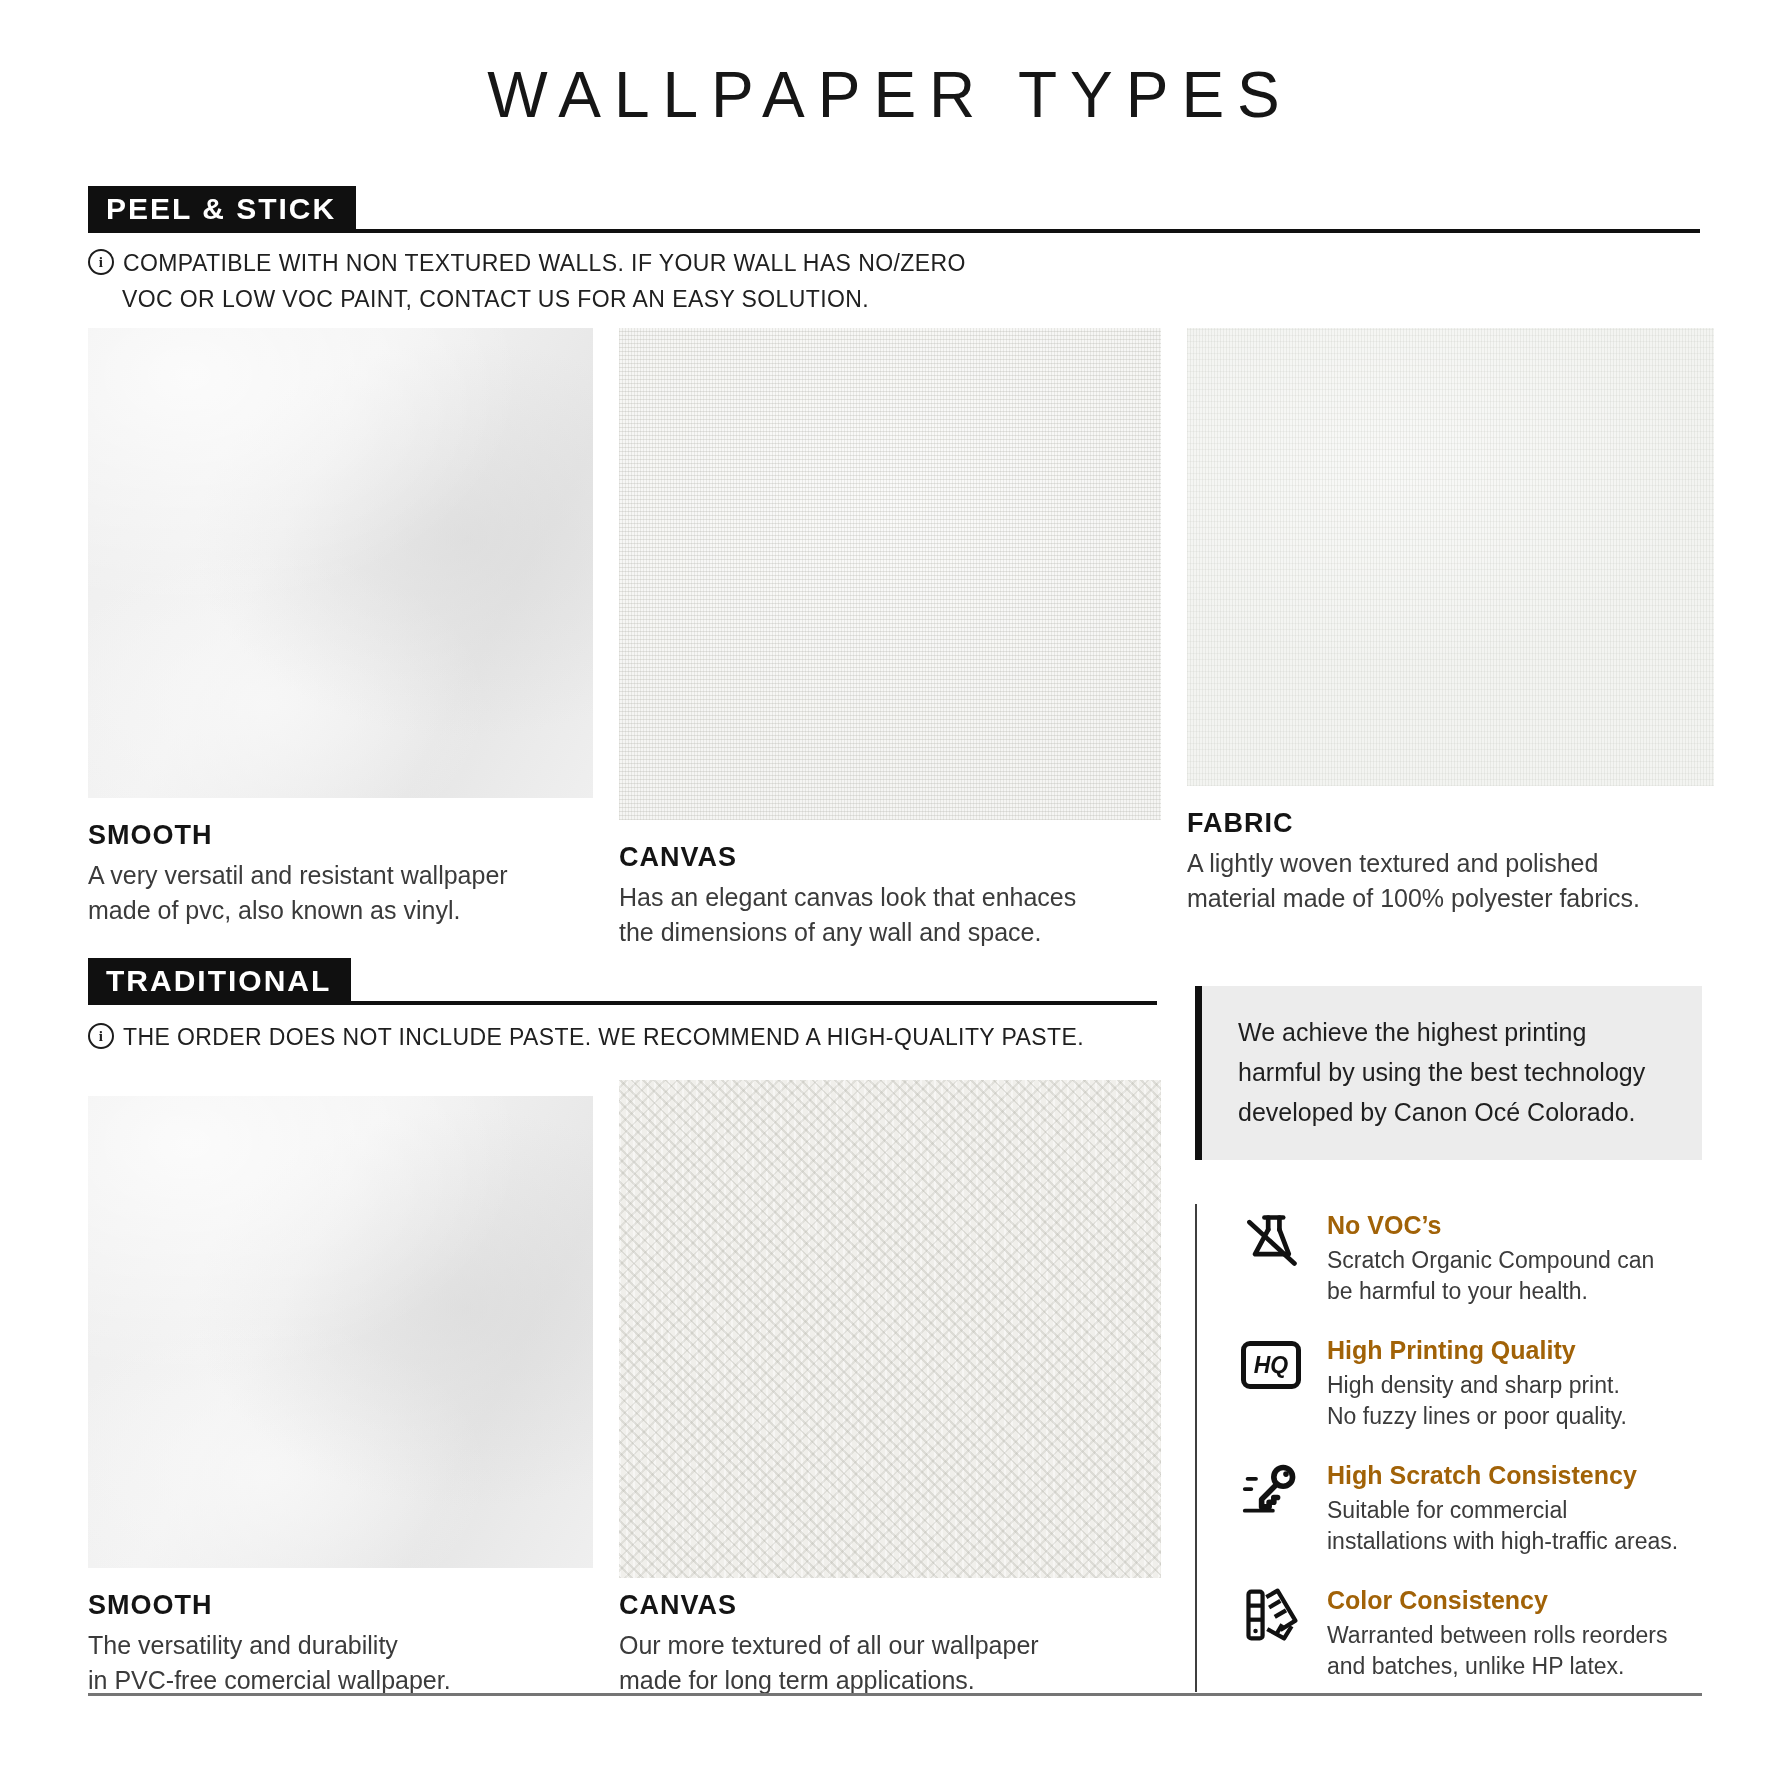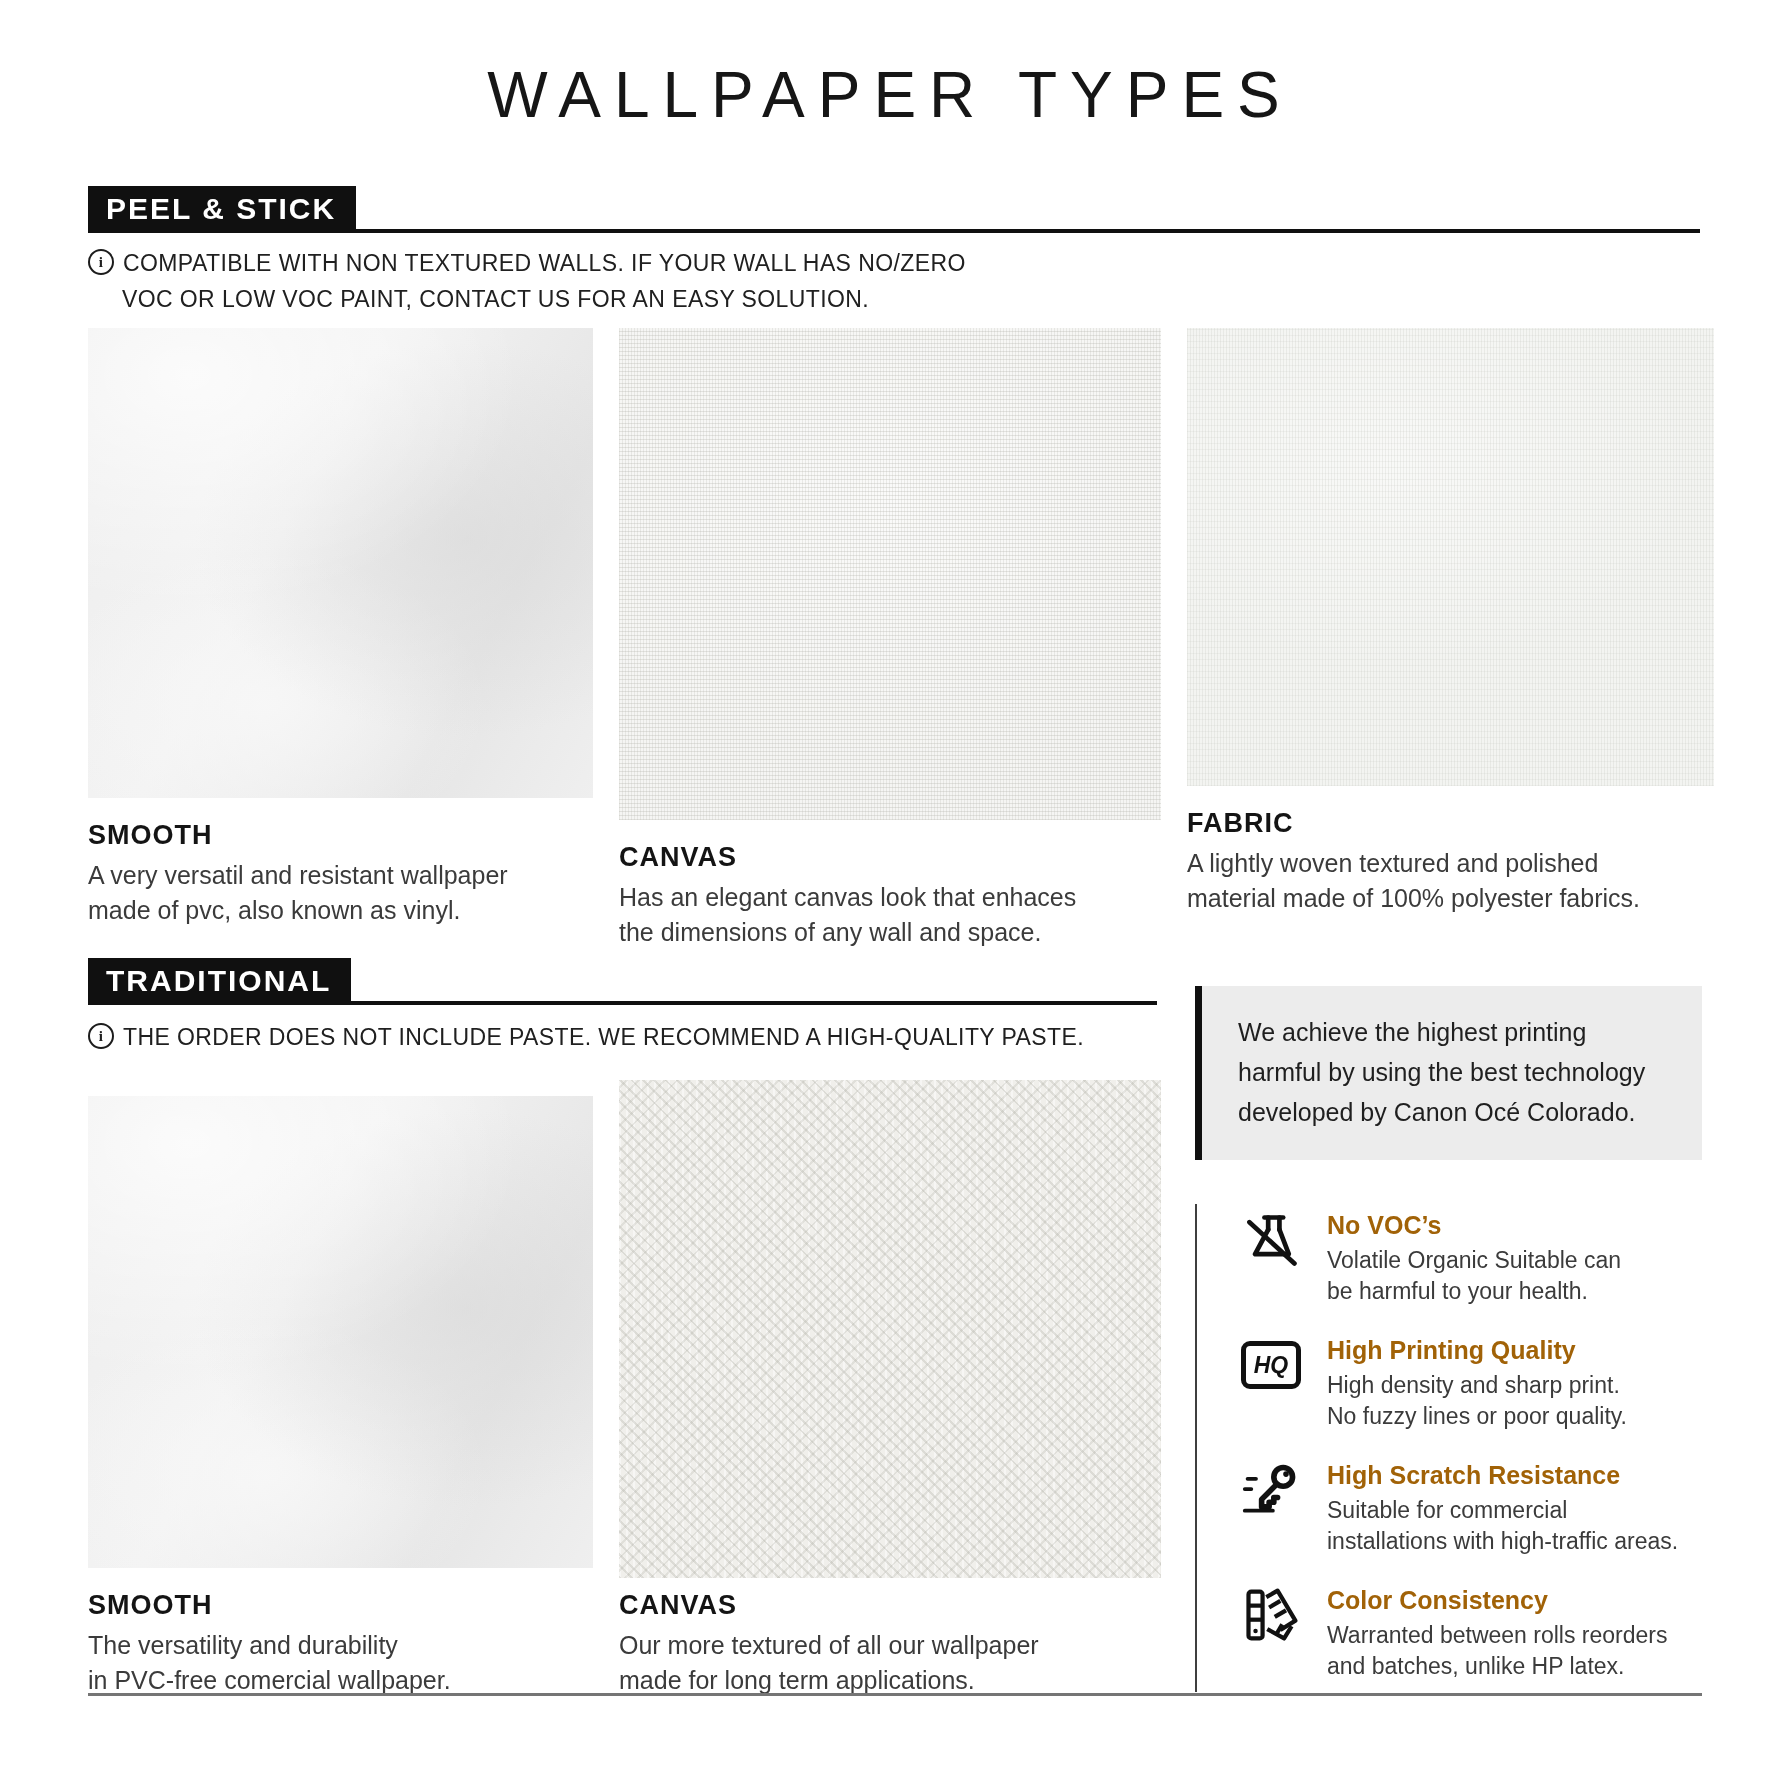--- a/index.html
+++ b/index.html
@@ -182,21 +182,21 @@
               <line x1="29" y1="8" x2="29" y2="21"></line>
               <line x1="41" y1="8" x2="41" y2="21"></line>
               <path d="M29 21 L15 47 L51 47 L41 21"></path>
               <line x1="9" y1="13" x2="57" y2="57"></line>
             </g>
           </svg>
         </div>
         <div class="feature-text">
           <div class="feature-title">No VOC’s</div>
           <div class="feature-desc">
-            <span>Volatile Organic Suitable can</span>
+            <span>Scratch Organic Compound can</span>
             <span>be harmful to your health.</span>
           </div>
         </div>
       </div>
 
       <div class="feature">
         <div class="feature-icon">
           <div class="hq-box">
               <span>HQ</span>
             </div>
@@ -219,21 +219,21 @@
             </g>
             <circle cx="48" cy="15" r="3" fill="#111"></circle>
             <g stroke="#111" stroke-width="4" stroke-linecap="round">
               <line x1="7" y1="20" x2="16" y2="20"></line>
               <line x1="4" y1="31" x2="11" y2="31"></line>
               <line x1="4" y1="54" x2="34" y2="54"></line>
             </g>
           </svg>
         </div>
         <div class="feature-text">
-          <div class="feature-title">High Scratch Resistance</div>
+          <div class="feature-title">High Scratch Consistency</div>
           <div class="feature-desc">
             <span>Suitable for commercial</span>
             <span>installations with high-traffic areas.</span>
           </div>
         </div>
       </div>
 
       <div class="feature">
         <div class="feature-icon">
           <svg viewBox="0 0 64 64">

